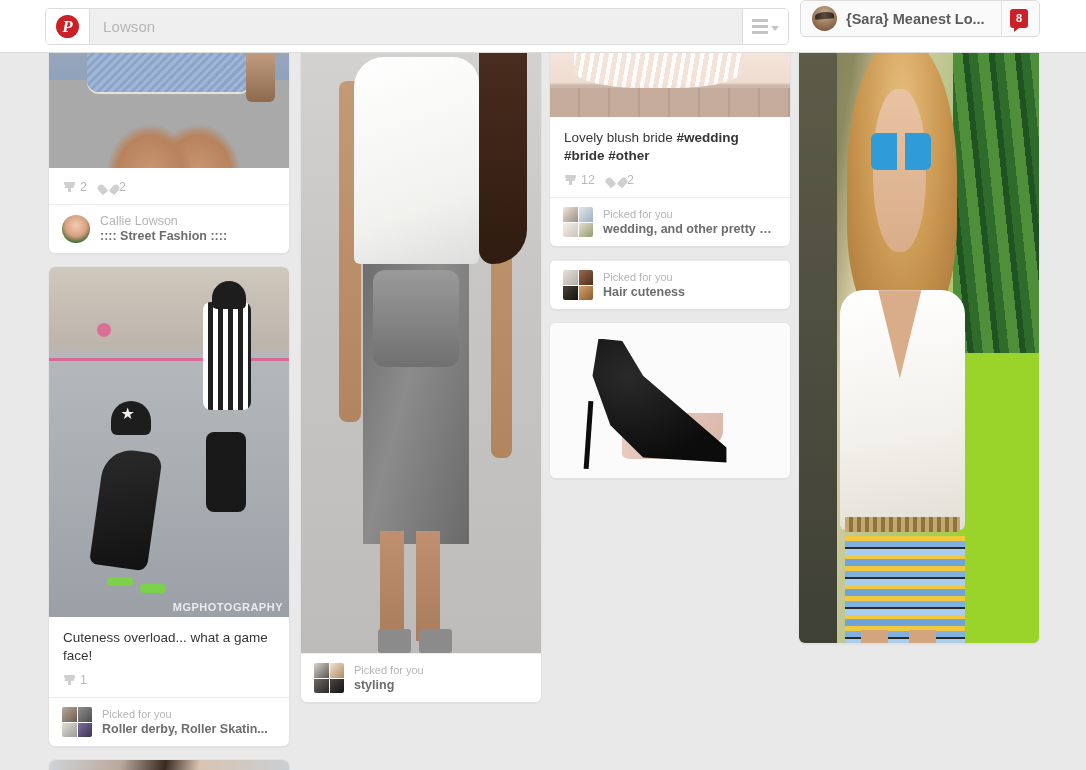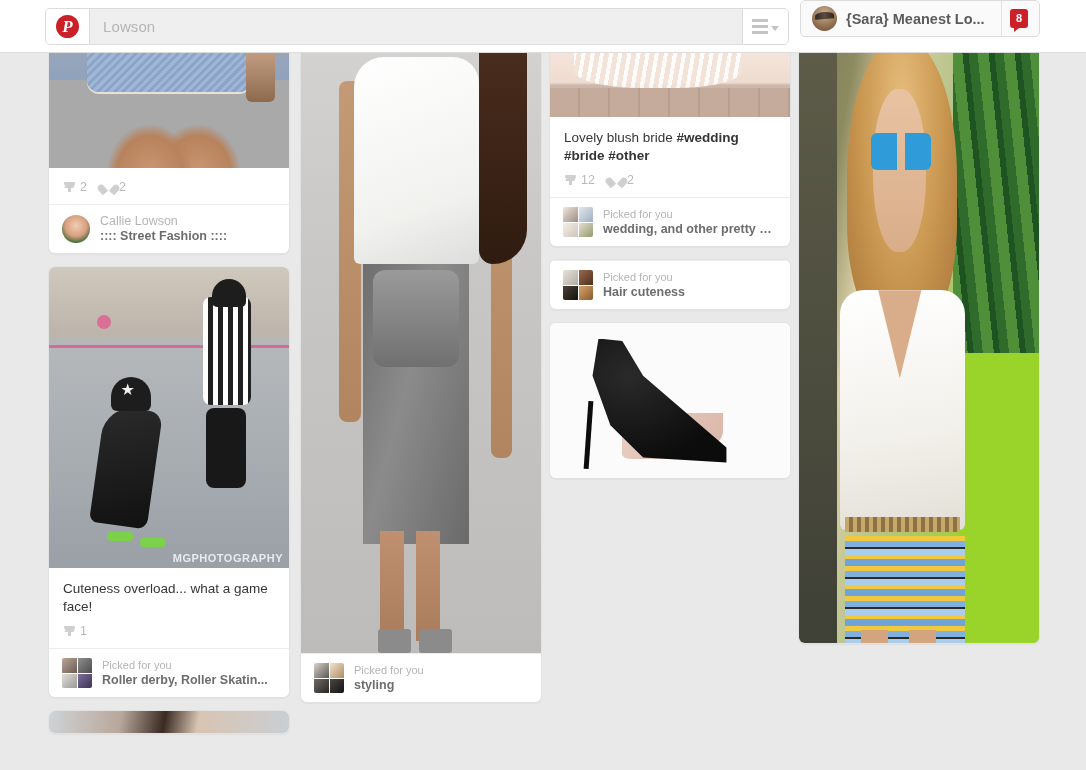--- a/index.html
+++ b/index.html
@@ -202,21 +202,21 @@
     background: repeating-linear-gradient(135deg,#9fb6d4 0 3px,#8aa5c9 3px 6px);
     border-radius: 0 0 12px 12px;
     box-shadow: 0 2px 0 #e9e2d6;
   }
   .img-legs::after{
     content:""; position:absolute; right:6%; top:0; width:12%; height:46%;
     background: linear-gradient(180deg,#caa488,#8d6a4e);
     border-radius: 0 0 6px 6px;
   }
 
-  .img-derby { height: 301px; background:
+  .img-derby { height: 350px; background:
       linear-gradient(180deg, #cfc8bd 0%, #bdb5ab 22%, #b4b8bb 26%, #a8adb2 62%, #9aa0a6 100%);
       position: relative; }
   .img-derby .pinkline{ position:absolute; left:0; right:0; top:26%; height:3px; background:#e2558f; opacity:.8;}
   .img-derby .pinkdot{ position:absolute; left:20%; top:16%; width:14px;height:14px;border-radius:50%;background:#e2558f;opacity:.75;}
   .img-derby .kid{ position:absolute; left:20%; bottom:14%; width:58px; height:118px;
       background: linear-gradient(160deg,#2b2b2b,#111); border-radius: 30px 14px 10px 8px; transform: rotate(8deg);}
   .img-derby .kid-helm{ position:absolute; left:26%; bottom:52%; width:40px; height:34px; background:#1d1d1d; border-radius: 20px 20px 6px 6px;}
   .img-derby .kid-helm::after{ content:"★"; position:absolute; left:9px; top:3px; color:#f0f0f0; font-size:16px;}
   .img-derby .ref{ position:absolute; right:16%; top:10%; width:48px; height:108px;
       background: repeating-linear-gradient(90deg,#fff 0 5px,#202020 5px 10px); border-radius: 8px;}

